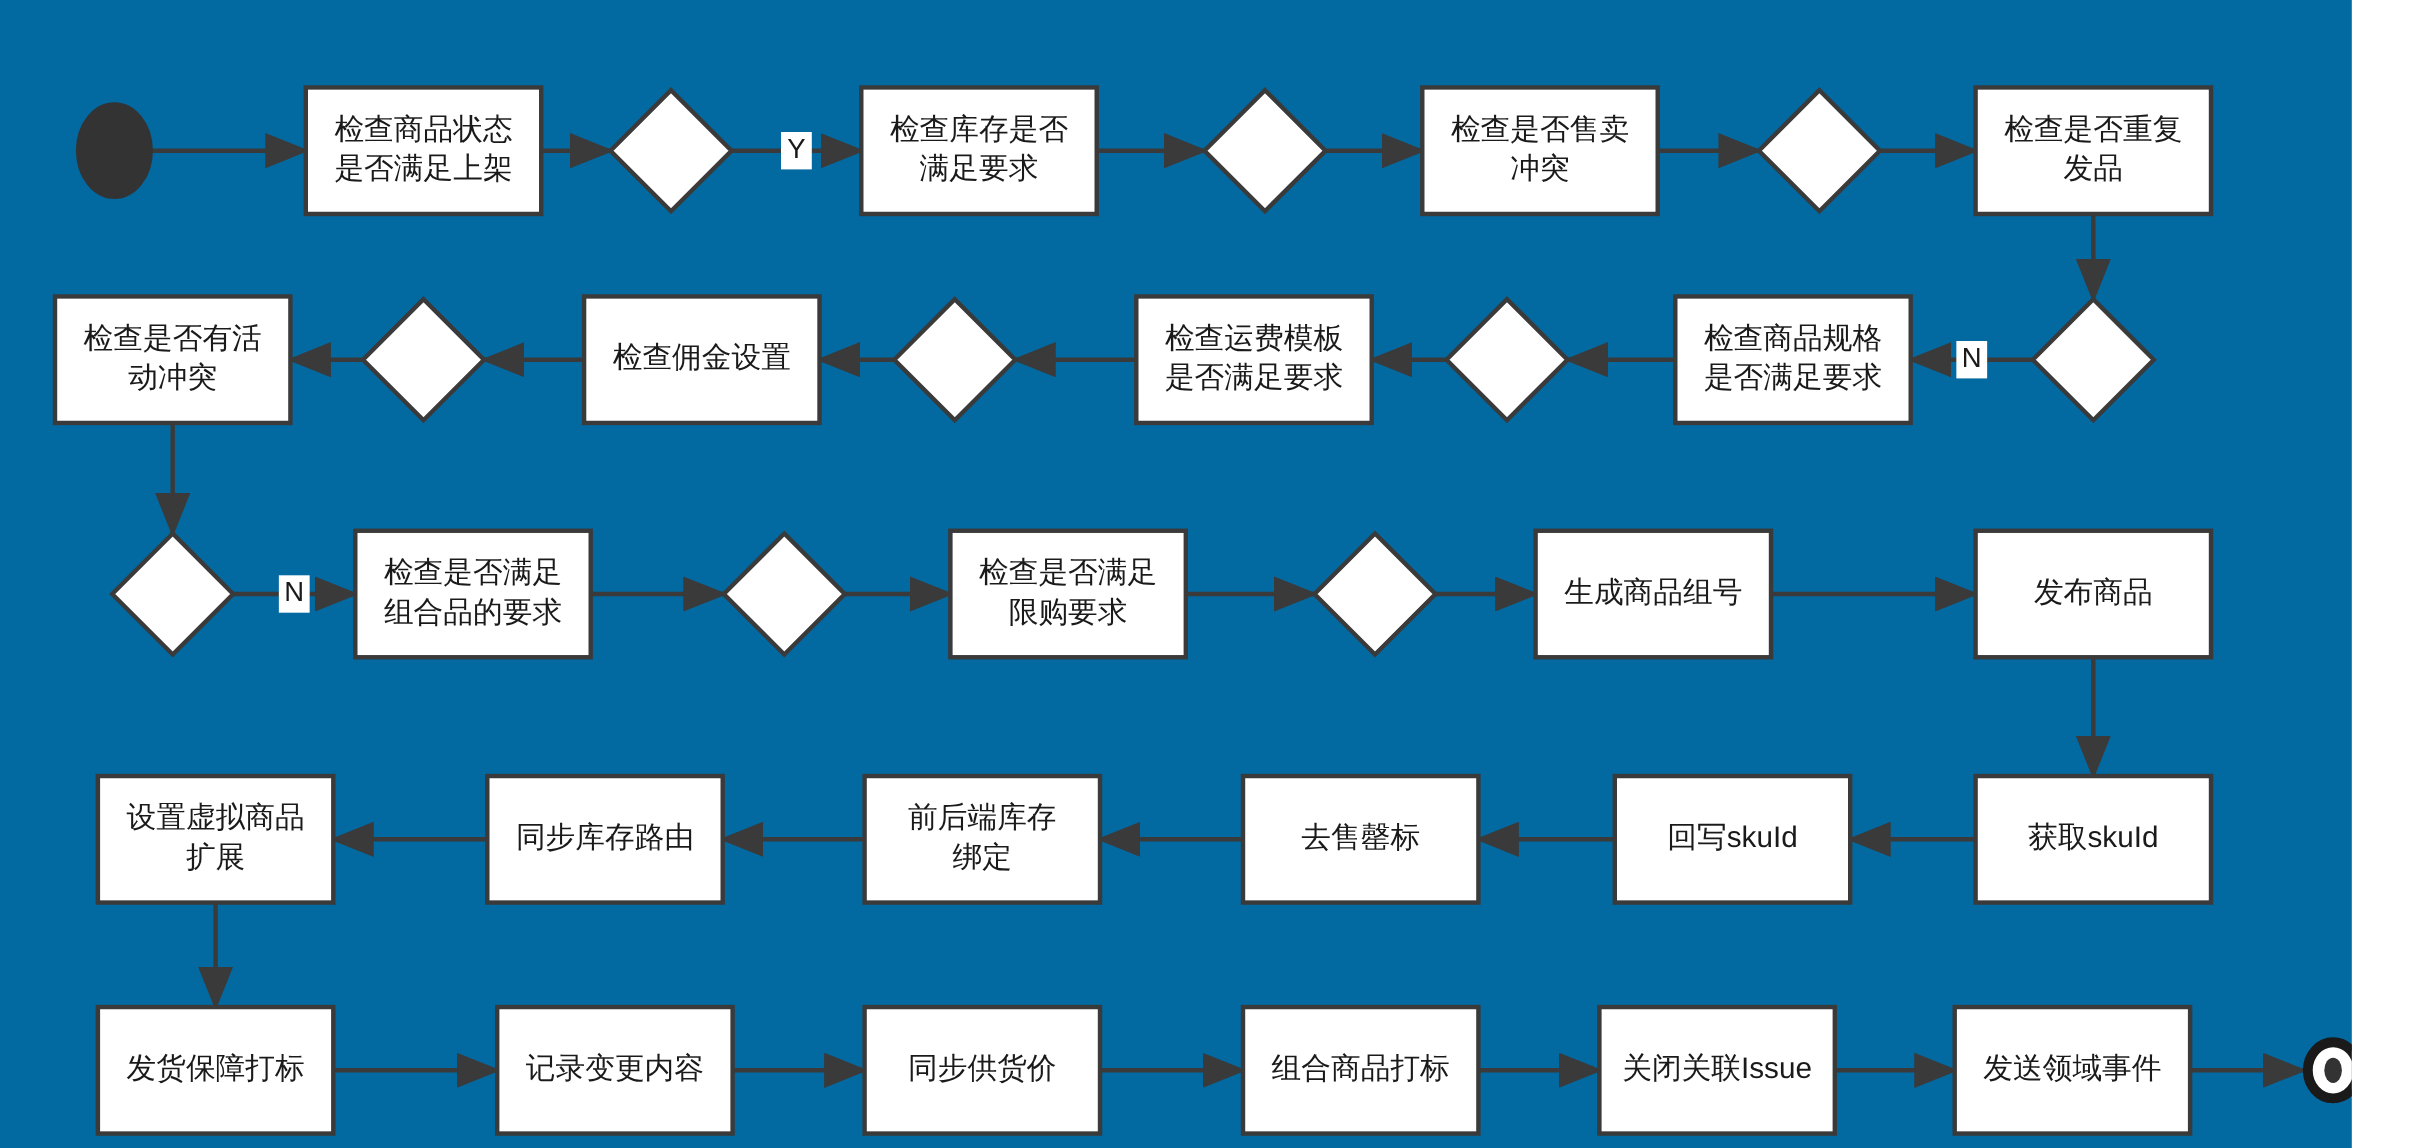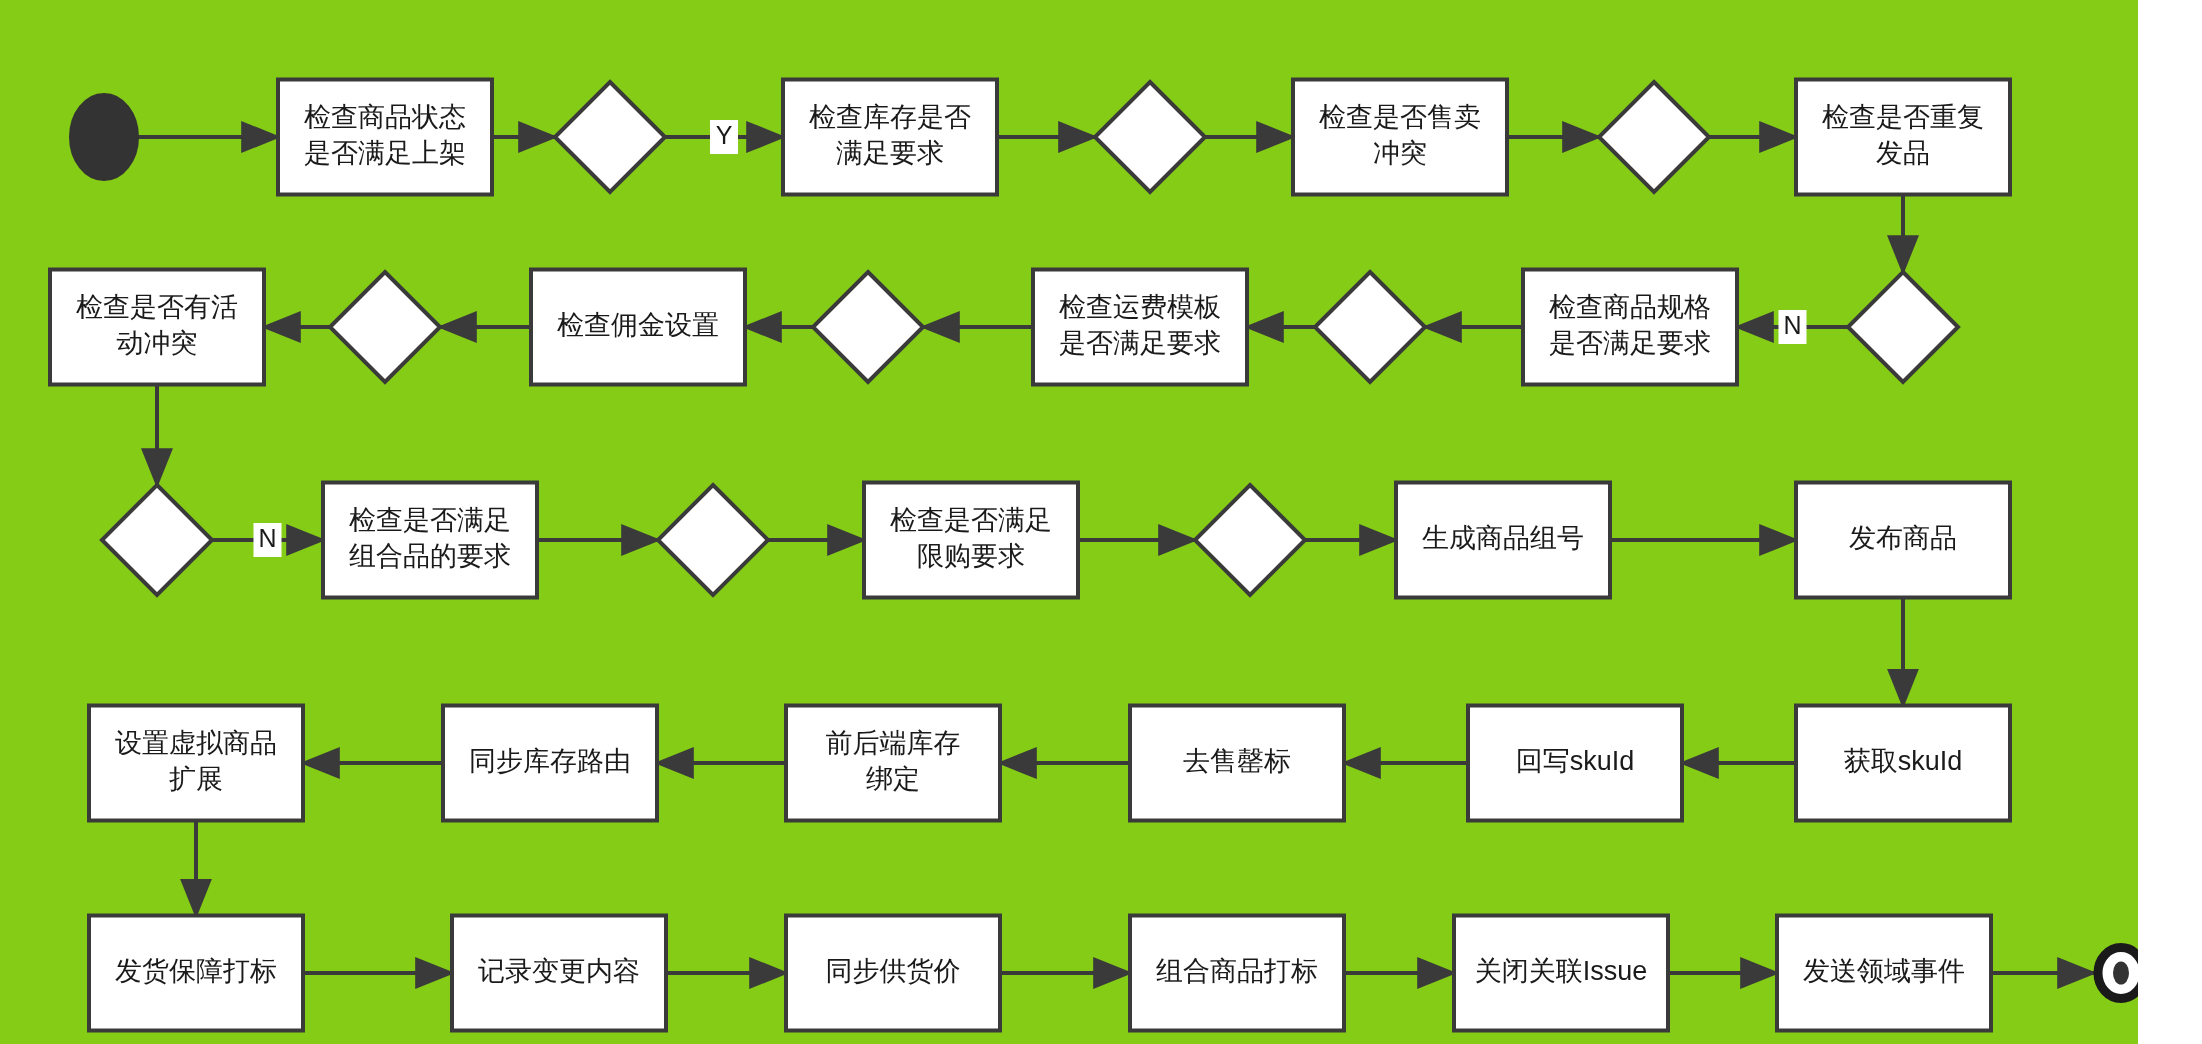--- a/index.html
+++ b/index.html
@@ -7,21 +7,21 @@
     padding: 0;
     background: #ffffff;
   }
   body {
     font-family: "Liberation Sans", "DejaVu Sans", sans-serif;
   }
   #flow-wrap {
     position: relative;
     width: 2138px;
     height: 1044px;
-    background: #84cc16;
+    background: #0369a1;
     overflow: hidden;
   }
   svg#flow-svg {
     display: block;
     width: 2202px;
     height: 1044px;
   }
   .node-rect {
     fill: #ffffff;
     stroke: #3a3a3a;

